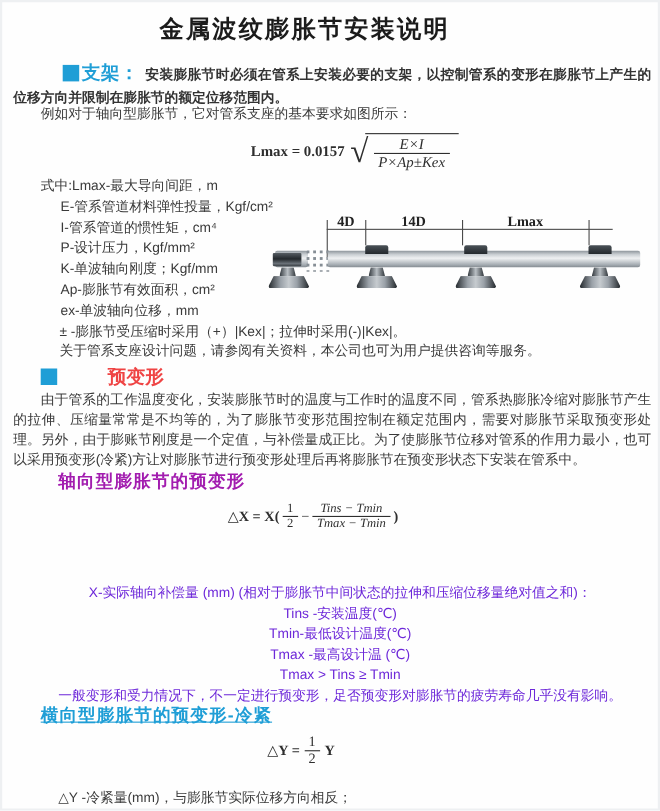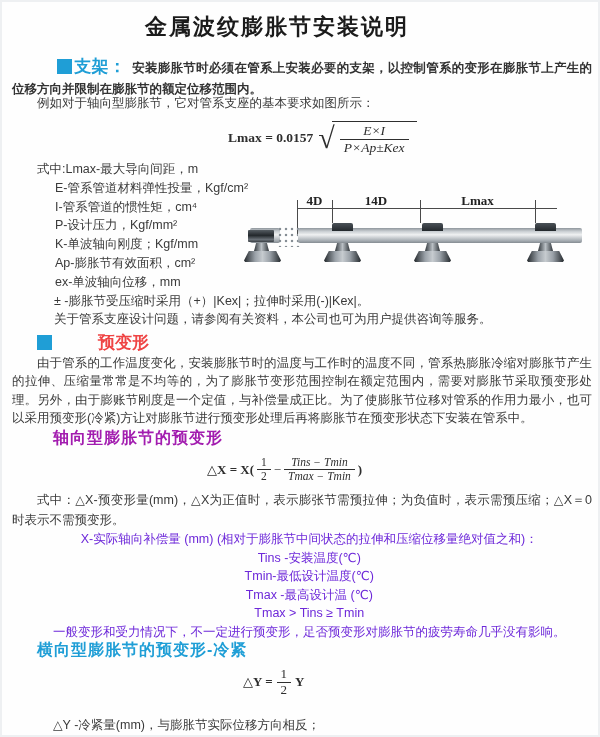--- a/index.html
+++ b/index.html
@@ -61,21 +61,21 @@
   
   .sec2-head{position:absolute;left:37px;top:331px;font-size:17px;font-weight:bold;}
   .p-predeform{position:absolute;left:12px;top:354px;width:580px;font-size:12.5px;line-height:18.4px;
     text-indent:2em;text-align:justify;color:#3a3a3a;}
   .axial-head{position:absolute;left:53px;top:428px;font-size:16px;font-weight:bold;color:#a21caf;letter-spacing:1px;}
   .frml-dx{position:absolute;left:207px;top:456px;font-size:13px;display:flex;align-items:center;gap:3px;}
   .frml-dx .small-frac{font-size:11.5px;}
   .p-axial{position:absolute;left:12px;top:490px;width:580px;font-size:12.5px;line-height:20px;
     text-indent:2em;text-align:justify;color:#3a3a3a;}
   .defs-axial{position:absolute;left:53px;top:530px;font-size:12.5px;line-height:18.6px;color:#6d28d9;text-align:center;}
-  .lateral-head{position:absolute;left:37px;top:640px;font-size:16px;font-weight:bold;color:#1f9ed6;letter-spacing:1px;}
+  .lateral-head{position:absolute;left:37px;top:640px;font-size:16px;font-weight:bold;color:#1f9ed6;letter-spacing:1px;text-decoration:underline;}
   .frml-dy{position:absolute;left:243px;top:667px;font-size:13px;display:flex;align-items:center;gap:4px;}
   .note-dy{position:absolute;left:53px;top:701px;font-size:12.5px;color:#3a3a3a;margin-top:16px;}
   .bold{font-weight:bold;}
 </style>
 </head>
 <body>
 
 <div id="page">
 
   <div class="title">金属波纹膨胀节安装说明</div>
@@ -157,21 +157,20 @@
       <span class="den">2</span>
     </span>
     <span>−</span>
     <span class="frac small-frac ital">
       <span class="num">Tins − Tmin</span>
       <span class="den">Tmax − Tmin</span>
     </span>
     <span class="bold">)</span>
   </div>
 
-  <div class="p-axial">式中：△X-预变形量(mm)，△X为正值时，表示膨张节需预拉伸；为负值时，表示需预压缩；△X＝0时表示不需预变形。</div>
 
   <div class="defs-axial">
     <div>X-实际轴向补偿量 (mm) (相对于膨胀节中间状态的拉伸和压缩位移量绝对值之和)：</div>
     <div>Tins -安装温度(℃)</div>
     <div>Tmin-最低设计温度(℃)</div>
     <div>Tmax -最高设计温 (℃)</div>
     <div>Tmax &gt; Tins ≥ Tmin</div>
     <div>一般变形和受力情况下，不一定进行预变形，足否预变形对膨胀节的疲劳寿命几乎没有影响。</div>
   </div>
 

